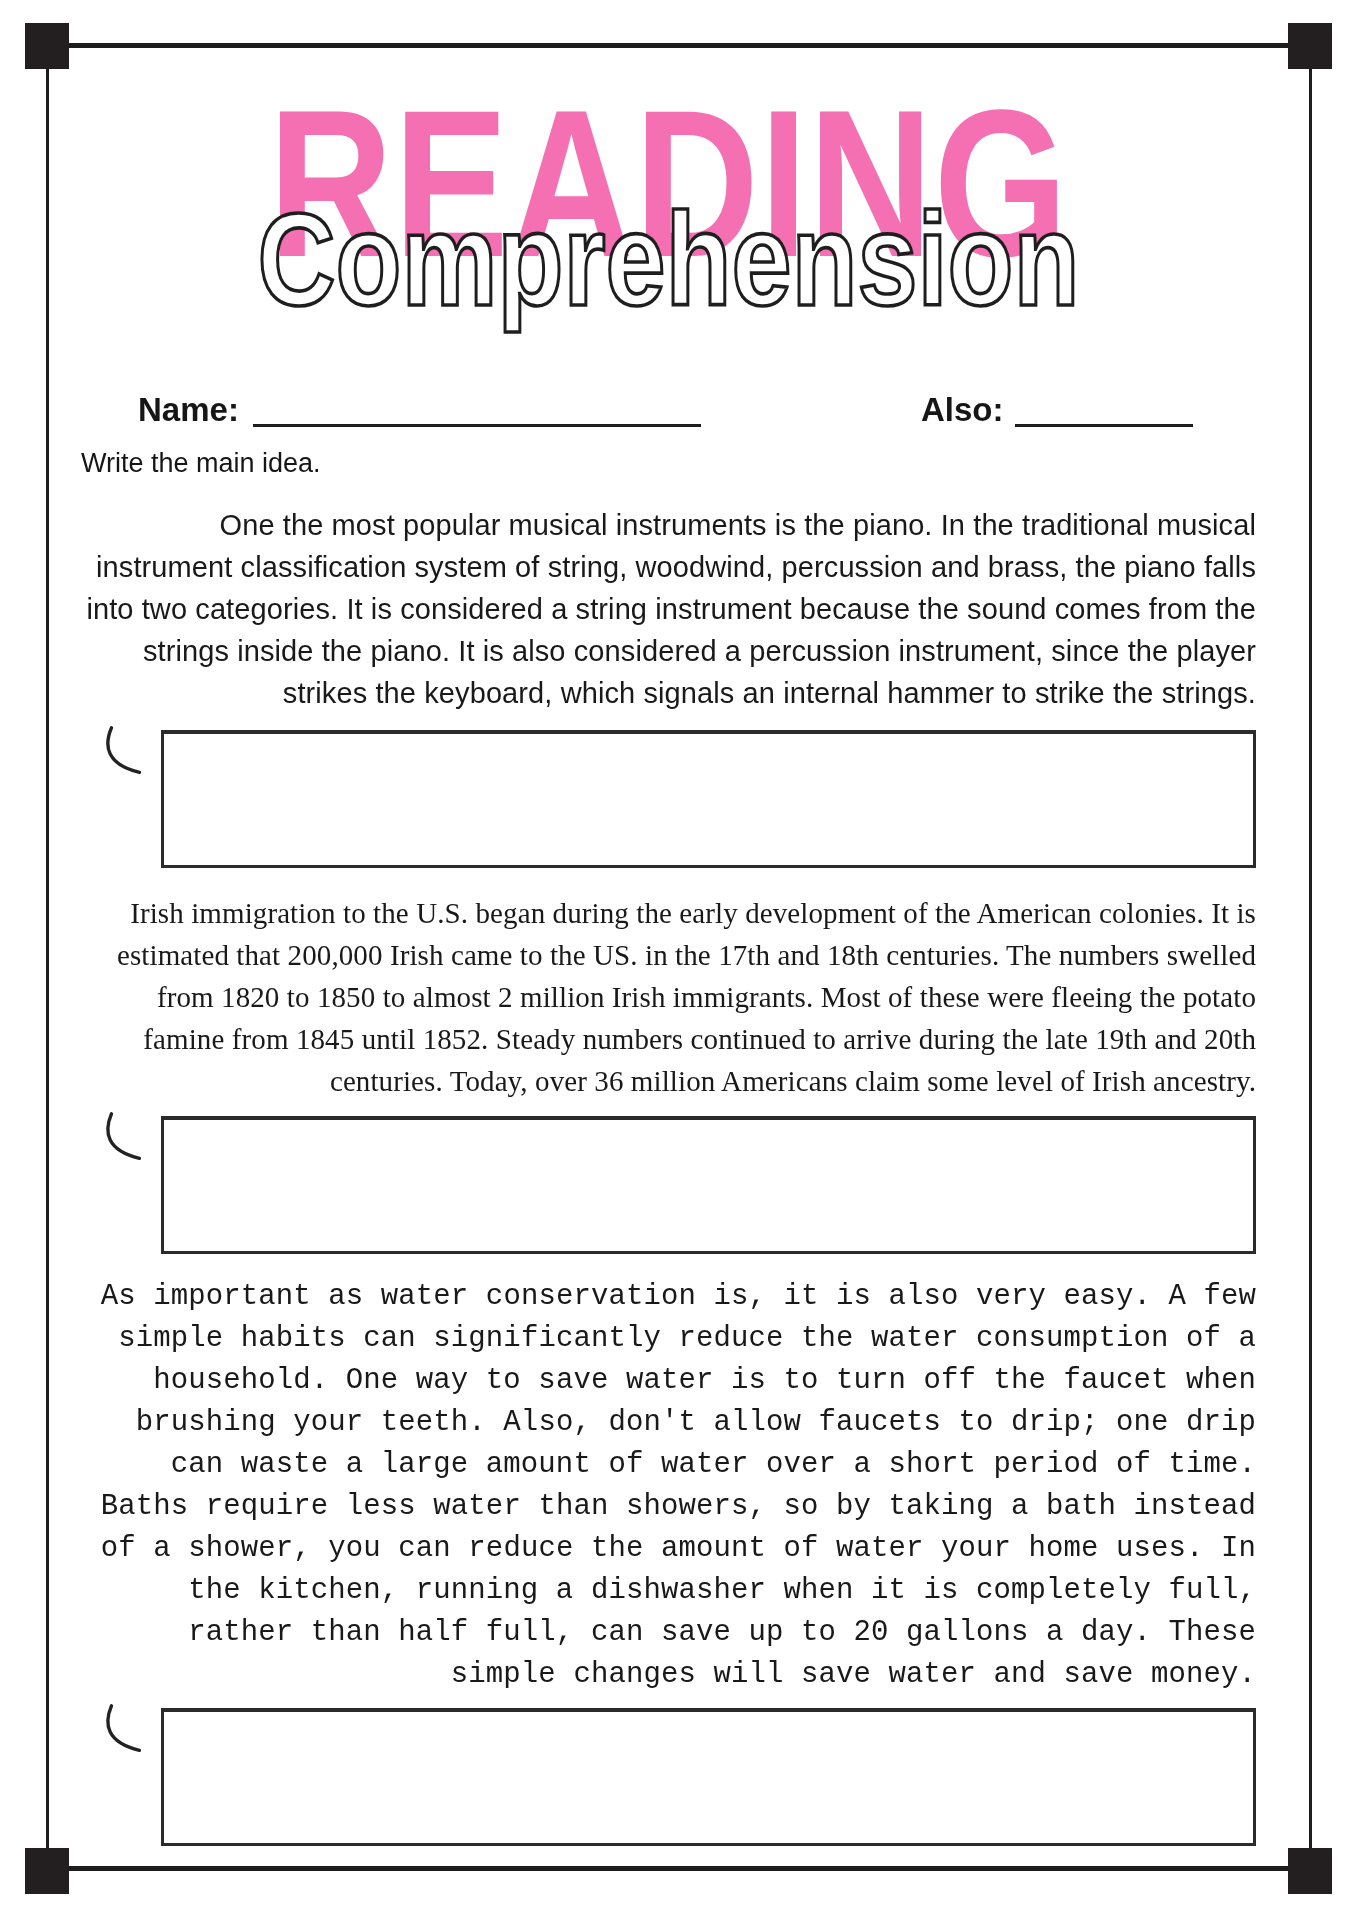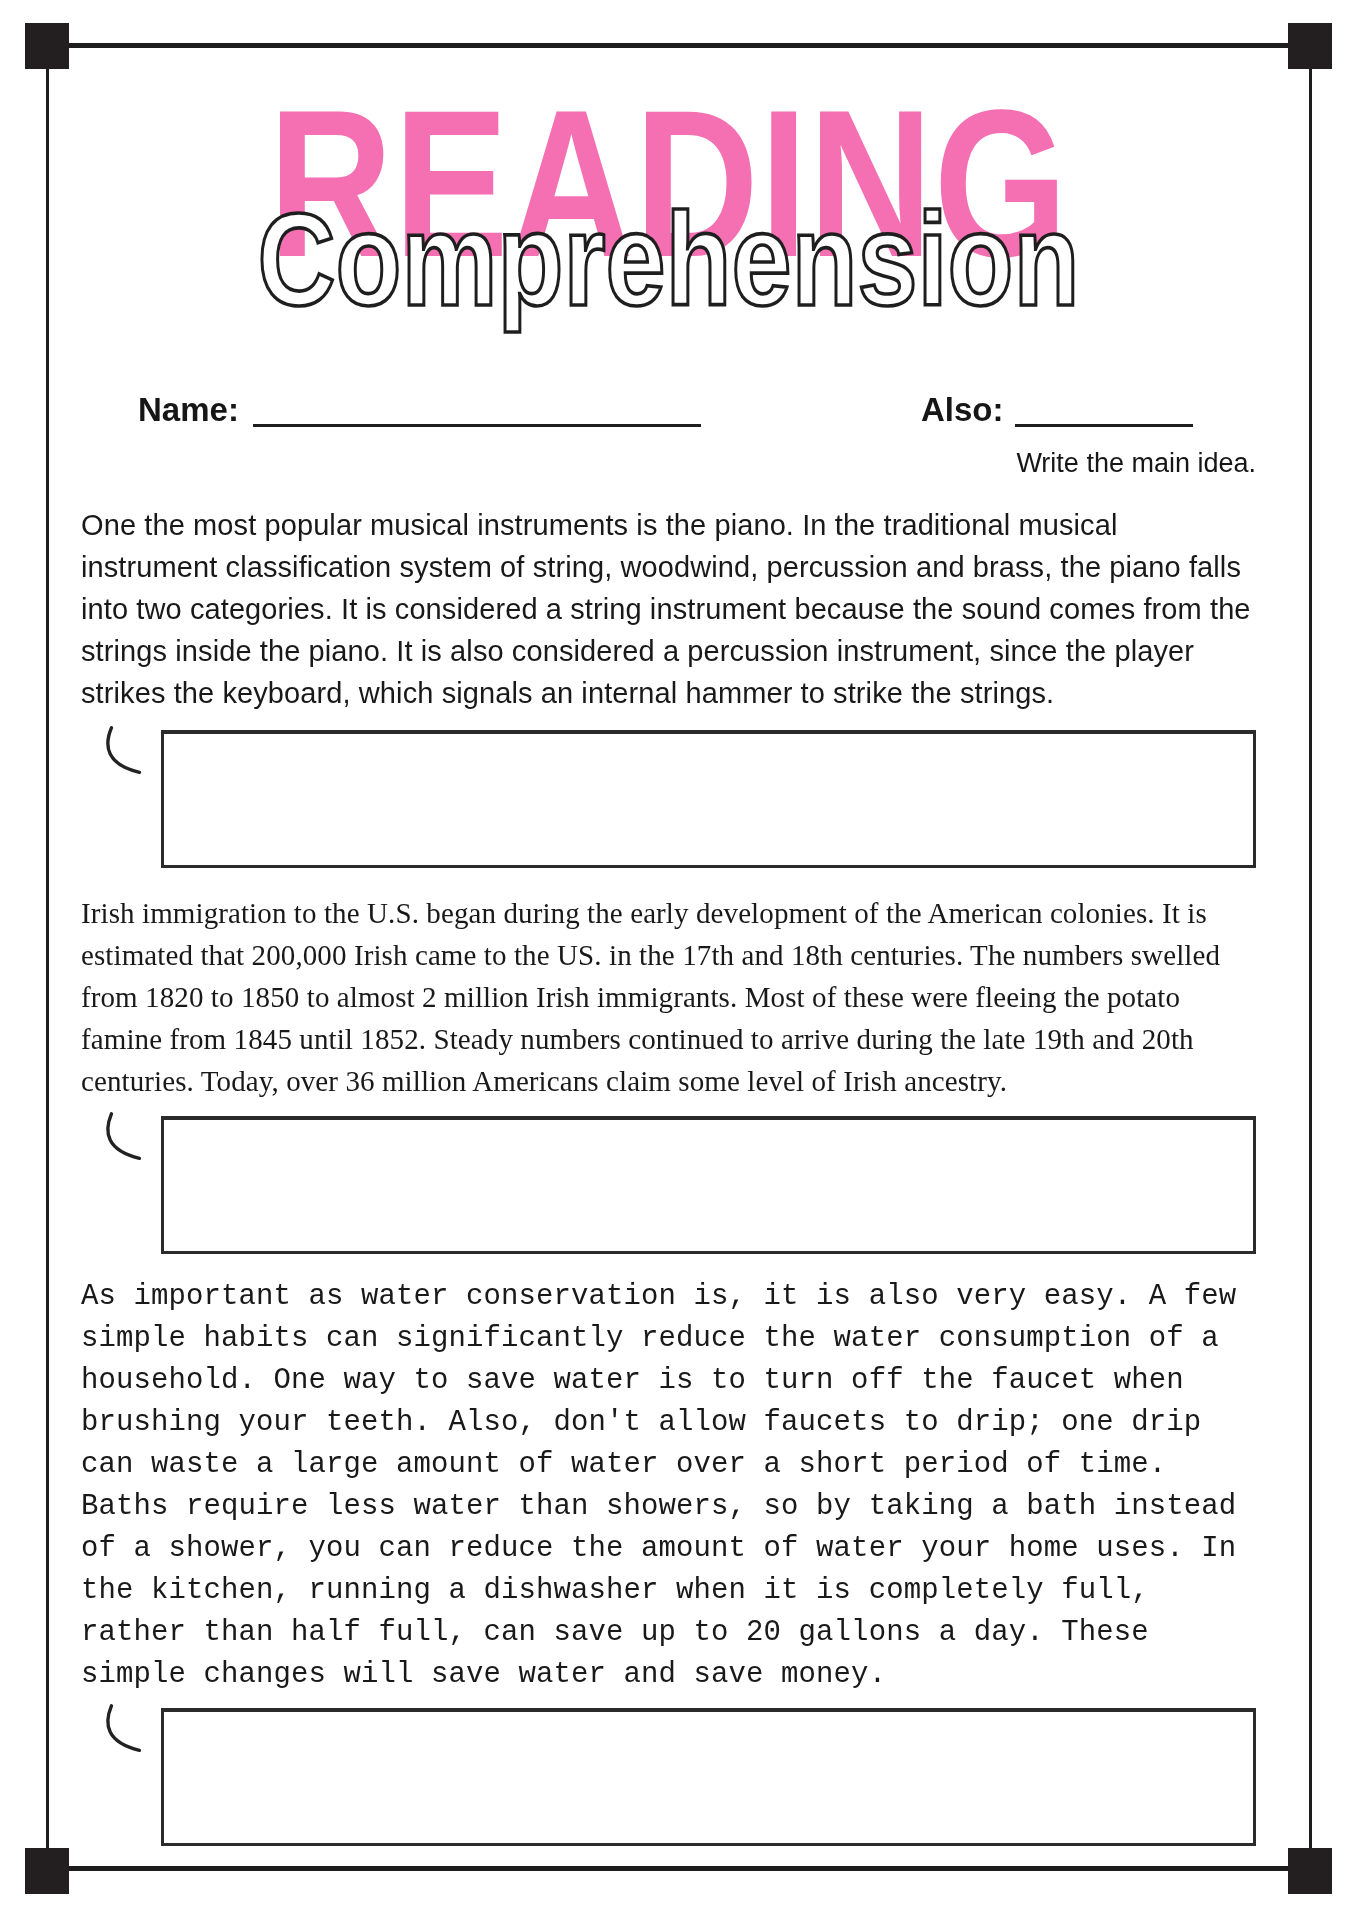--- a/index.html
+++ b/index.html
@@ -79,34 +79,35 @@
     border-bottom: 3px solid #1e1e1e;
     height: 34px;
   }
   .name-line { width: 448px; margin-left: 14px; }
   .date-label { margin-left: 220px; }
   .date-line { width: 178px; margin-left: 12px; }
 
   
   .instruction {
     margin-top: 14px;
-    text-align: right;
+    text-align: left;
     font-size: 27px;
     font-weight: 400;
     color: #161616;
     line-height: 34px;
   }
 
   
   .passage {
     font-size: 29px;
     line-height: 42px;
     color: #191919;
     width: 1175px;
     letter-spacing: 0.1px;
+    text-align: right;
   }
   .passage-1 { margin-top: 24px; }
   .passage-2 { margin-top: 24px; font-family: Liberation Serif, serif; }
   .passage-3 { margin-top: 22px; font-family: Liberation Mono, monospace; }
 
   
   .answer-row {
     display: flex;
     align-items: flex-start;
   }

